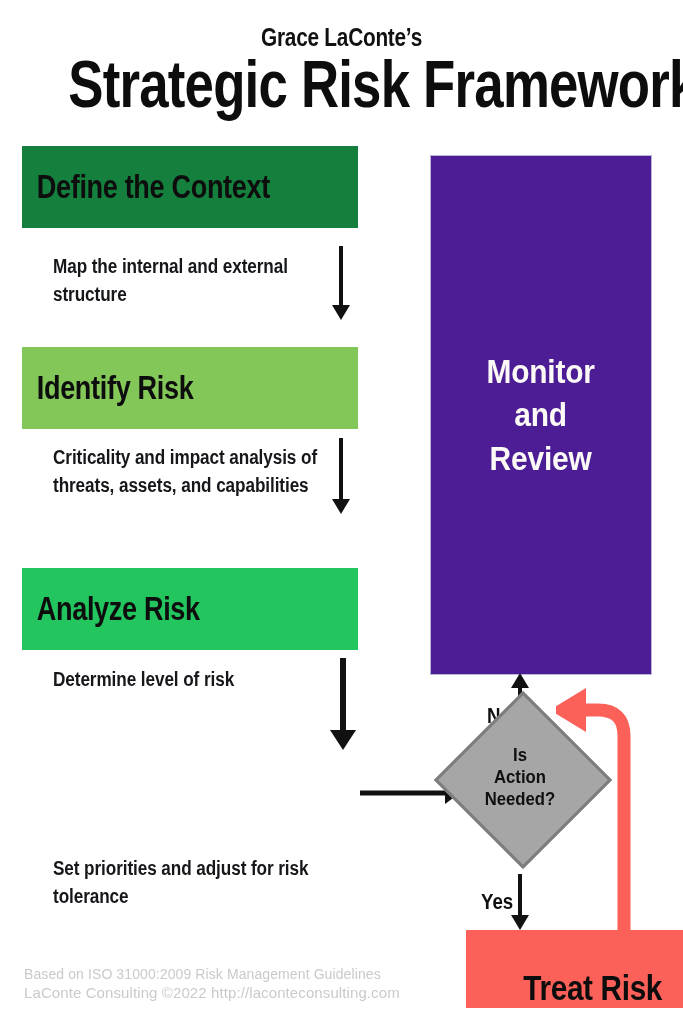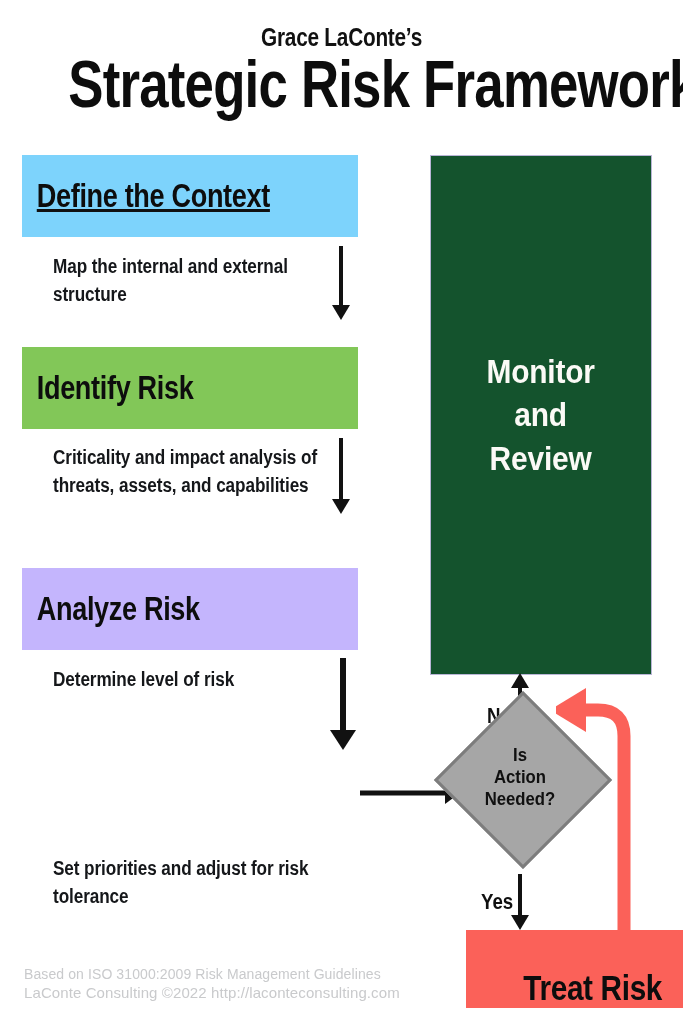--- a/index.html
+++ b/index.html
@@ -123,55 +123,55 @@
   }
 </style>
 </head>
 <body>
 
 <div class="stage">
 
   <div class="kicker">Grace LaConte’s</div>
   <div class="maintitle">Strategic Risk Framework</div>
 
-  <div class="bar light" style="top:155px;background:#7dd3fc;text-decoration:underline;">
+  <div class="bar light" style="top:146px;background:#15803d;">
     <span class="barlabel">Define the Context</span>
   </div>
   <div class="caption" style="top:252px;">Map the internal and external structure</div>
   <div class="darrow" style="left:328px;top:246px;width:26px;height:74px;">
     <span class="shaft" style="width:4px;height:60px;"></span>
     <span class="head"></span>
   </div>
 
   <div class="bar light" style="top:347px;background:#82c758;text-align:center;">
     <span class="barlabel">Identify Risk</span>
   </div>
   <div class="caption" style="top:443px;">Criticality and impact analysis of threats, assets, and capabilities</div>
   <div class="darrow" style="left:328px;top:438px;width:26px;height:76px;">
     <span class="shaft" style="width:4px;height:62px;"></span>
     <span class="head"></span>
   </div>
 
-  <div class="bar light" style="top:568px;background:#c4b5fd;">
+  <div class="bar light" style="top:568px;background:#22c55e;">
     <span class="barlabel">Analyze Risk</span>
   </div>
   <div class="caption" style="top:665px;">Determine level of risk</div>
   <div class="darrow thick" style="left:326px;top:658px;width:34px;height:92px;">
     <span class="shaft" style="width:6px;height:74px;"></span>
     <span class="head"></span>
   </div>
 
   <div class="caption" style="top:854px;">Set priorities and adjust for risk tolerance</div>
 
   <div class="harrow" style="left:360px;top:782px;width:100px;height:22px;">
     <span class="hshaft" style="width:86px;"></span>
     <span class="hhead"></span>
   </div>
 
-  <div class="monitor" style="background: #14532d;">
+  <div class="monitor" style="background: #4c1d95;">
     <span class="mtext">Monitor<br>and<br>Review</span>
   </div>
 
   <div class="uarrow" style="left:508px;top:673px;width:24px;height:46px;">
     <span class="ushaft" style="width:4px;height:38px;"></span>
     <span class="uhead"></span>
   </div>
   <div class="branchlabel" style="left:487px;top:703px;">No</div>
 
   <div class="diamond" style="background: rgb(166, 166, 166);"></div>

